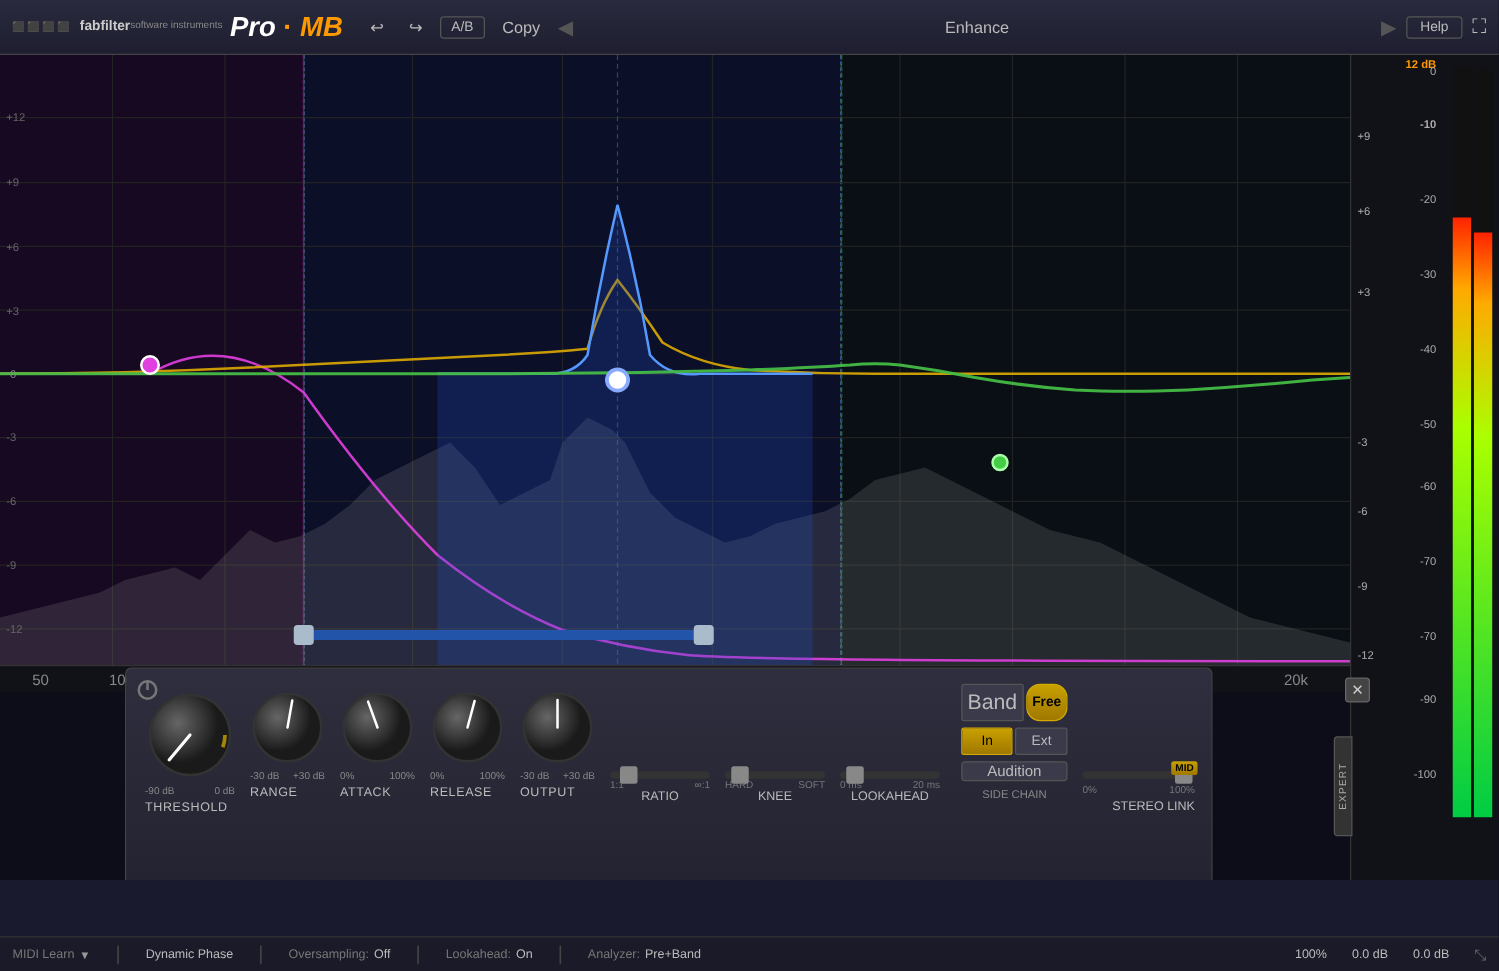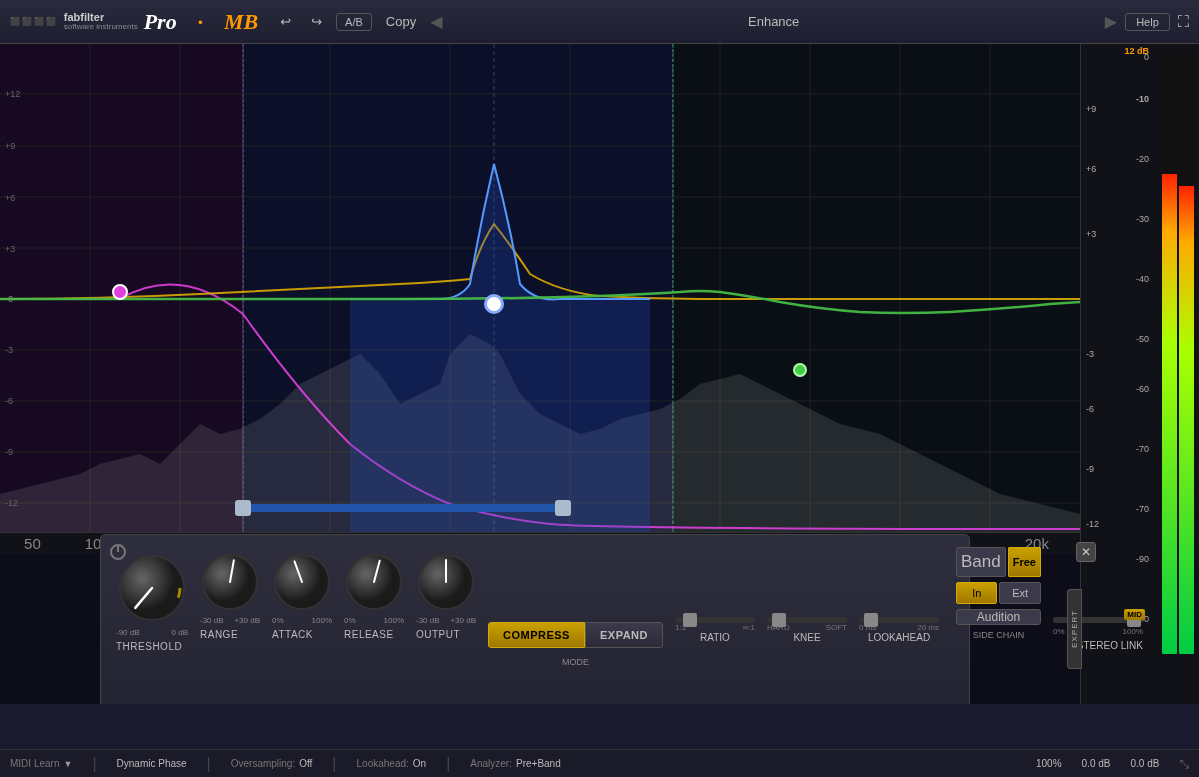--- a/index.html
+++ b/index.html
@@ -306,21 +306,21 @@
       text-align: center;
     }
     .free-btn {
       flex: 1;
       background: linear-gradient(180deg, #c8a000 0%, #a07800 100%);
       border: 1px solid #d4aa00;
       color: #000;
       font-size: 11px;
       padding: 4px;
       cursor: pointer;
-      border-radius: 1px;
+      border-radius: 11px;
       text-align: center;
       font-weight: bold;
     }
     .in-ext-row {
       display: flex;
       gap: 2px;
     }
     .in-btn {
       flex: 1;
       background: linear-gradient(180deg, #c8a000 0%, #a07800 100%);
@@ -447,21 +447,21 @@
       width: 1080px;
       height: 22px;
       background: #111118;
       border-top: 1px solid #333;
       display: flex;
       align-items: center;
     }
     .freq-tick {
       position: absolute;
       color: #888;
-      font-size: 15px;
+      font-size: 12px;
       transform: translateX(-50%);
     }
 
     
     .status-bar {
       position: absolute;
       bottom: 0;
       left: 0;
       width: 1199px;
       height: 28px;
@@ -496,25 +496,25 @@
   </style>
 </head>
 <body>
 
 <div class="header">
 
   <div style="display:flex;align-items:center;gap:6px;margin-right:8px;">
     <div style="display:flex;flex-direction:column;align-items:center;">
       <div style="color:#888;font-size:8px;letter-spacing:2px;">⬛⬛⬛⬛</div>
     </div>
-    <div style="display:flex;flex-direction:column;line-height:1;">
+    <div style="display:flex;flex-direction:row;line-height:1;">
       <span style="color:#ccc;font-size:11px;font-weight:bold;">fabfilter</span>
       <span style="color:#888;font-size:8px;">software instruments</span>
     </div>
-    <div style="display:flex;align-items:baseline;gap:20px;font-family:Liberation Serif, serif;">
+    <div style="display:flex;align-items:baseline;gap:6px;">
       <span style="color:#fff;font-size:22px;font-weight:bold;font-style:italic;">Pro</span>
       <span style="color:#f90;font-size:22px;font-weight:bold;">·</span>
       <span style="color:#f90;font-size:22px;font-weight:bold;font-style:italic;">MB</span>
     </div>
   </div>
 
   <button class="header-btn">↩</button>
   <button class="header-btn">↪</button>
   <button class="header-ab">A/B</button>
   <button class="header-btn">Copy</button>
@@ -728,27 +728,20 @@
         </defs>
         <path d="M30,30 L30,8" stroke="#fff" stroke-width="2" stroke-linecap="round" transform="rotate(0,30,30)"></path>
       </svg>
       <div class="knob-range-labels" style="width:60px;">
         <span>-30 dB</span>
         <span>+30 dB</span>
       </div>
       <div class="knob-label">OUTPUT</div>
     </div>
 
-    <div style="display:flex;flex-direction:column;align-items:center;margin-top:75px;gap:5px;">
-      <div style="display:flex;">
-        <button class="mode-btn-compress">COMPRESS</button>
-        <button class="mode-btn-expand">EXPAND</button>
-      </div>
-      <div class="mode-label">MODE</div>
-    </div>
 
     <div class="slider-group">
       <div class="slider-track">
         <div class="slider-thumb" style="left:8px;"></div>
       </div>
       <div class="slider-range-labels">
         <span>1:1</span>
         <span>∞:1</span>
       </div>
       <div class="slider-label">RATIO</div>

